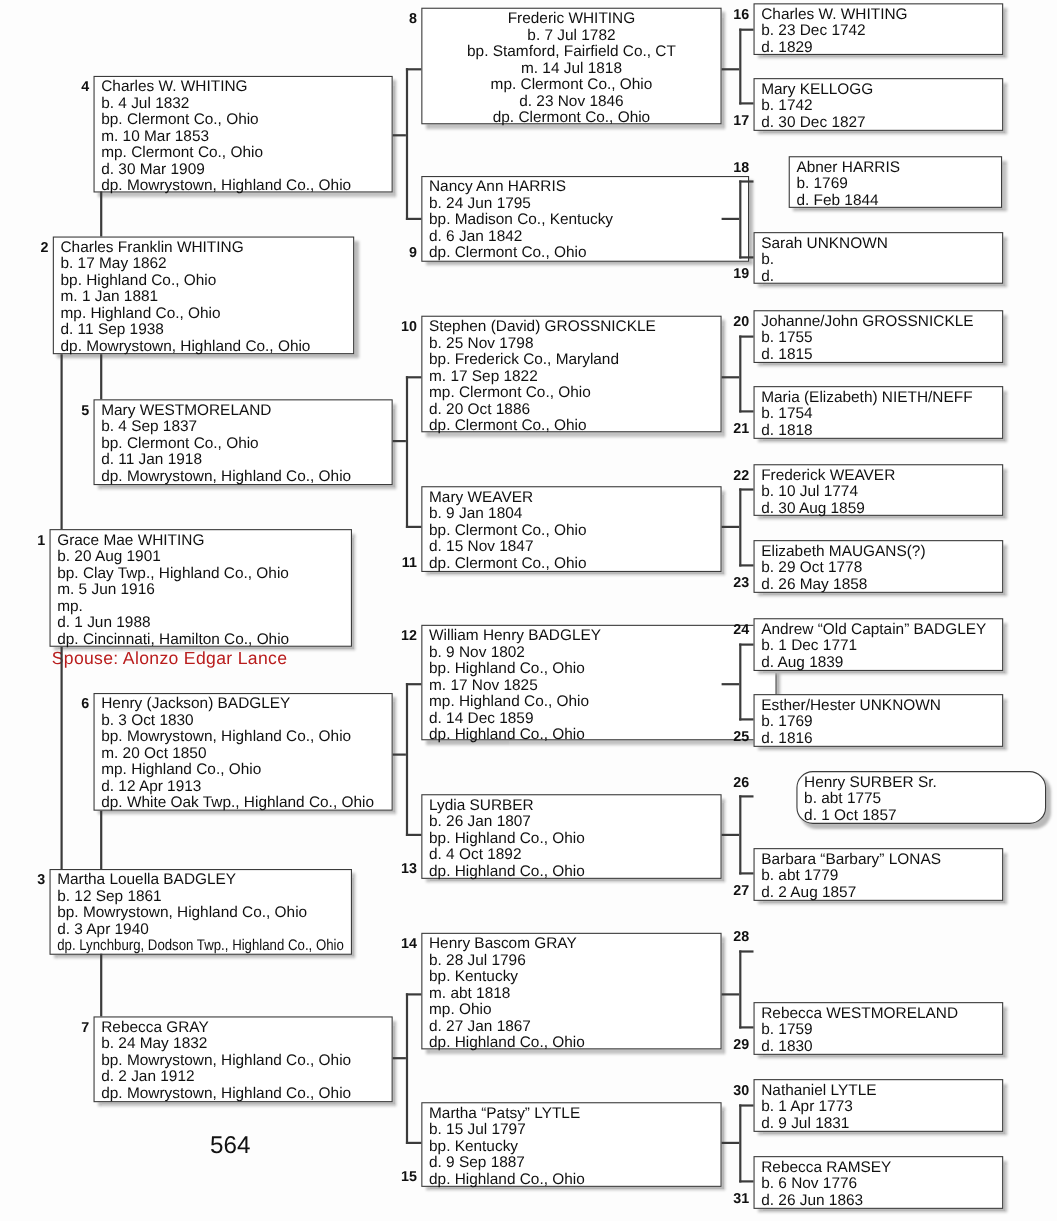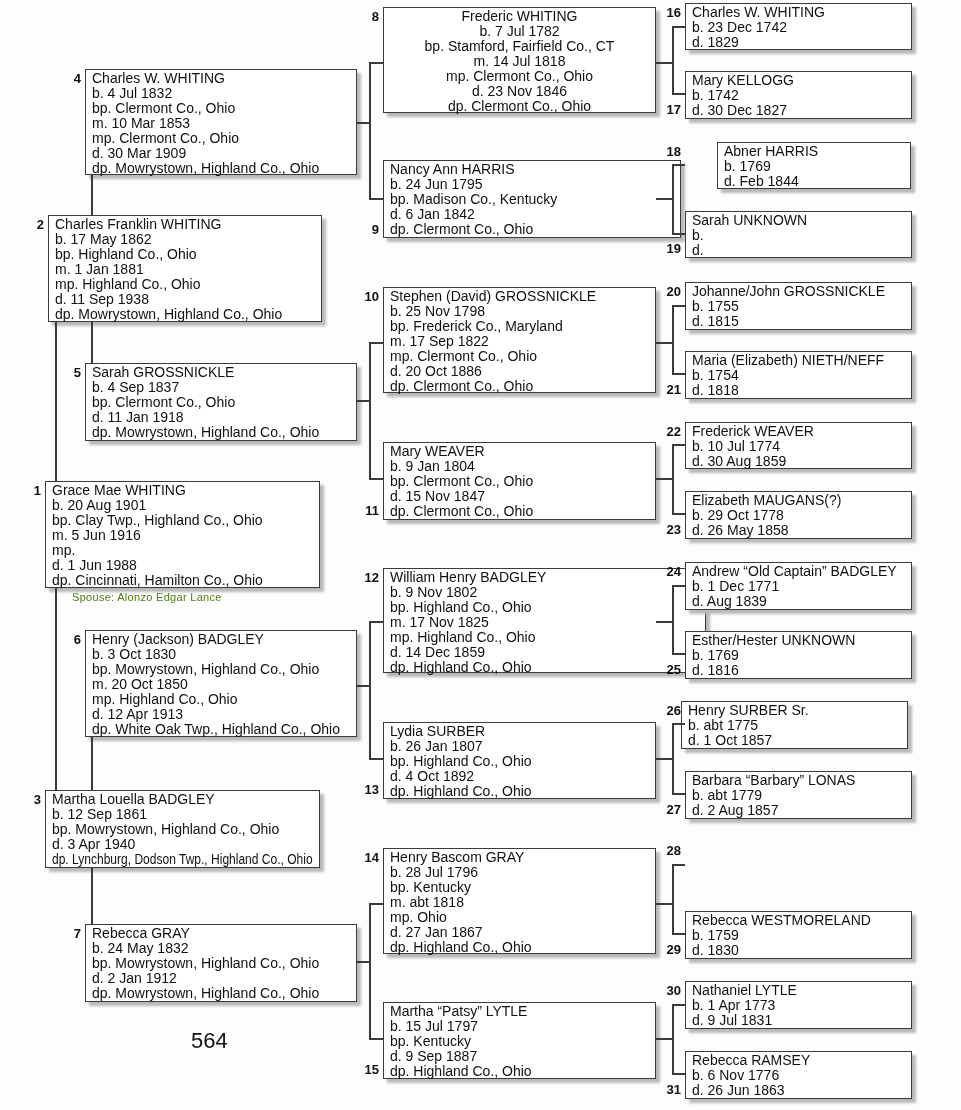--- a/index.html
+++ b/index.html
@@ -14,21 +14,21 @@
     border:1.5px solid #3b3b3b;box-shadow:4px 4px 2.5px #b9b9b9;
     padding:1px 6px 0 6px;font-size:14px;line-height:15px;white-space:nowrap;
     overflow:visible;
   }
   .pline{display:block;white-space:nowrap;}
   .pnum{
     position:absolute;width:38px;text-align:right;
     font-size:13px;font-weight:bold;line-height:15px;color:#101010;
   }
   .cline{position:absolute;background:#3b3b3b;}
-  .spouse{position:absolute;left:72px;top:591px;font-size:11px;color:#4d7c0f;letter-spacing:.3px;}
+  .spouse{position:absolute;left:47px;top:591px;font-size:16px;color:#b91c1c;letter-spacing:.3px;}
   .pagenum{position:absolute;left:191px;top:1028px;font-size:22px;color:#111;}
 </style>
 </head>
 <body>
 
 <div id="stage">
   <div class="spouse">Spouse: Alonzo Edgar Lance</div>
   <div class="pagenum">564</div>
 <div class="pbox" style="left: 45px; top: 481px; width: 275px; height: 107px;">
       <div class="pline">Grace Mae WHITING</div>
@@ -62,21 +62,21 @@
       <div class="pline">Charles W. WHITING</div>
       <div class="pline">b. 4 Jul 1832</div>
       <div class="pline">bp. Clermont Co., Ohio</div>
       <div class="pline">m. 10 Mar 1853</div>
       <div class="pline">mp. Clermont Co., Ohio</div>
       <div class="pline">d. 30 Mar 1909</div>
       <div class="pline">dp. Mowrystown, Highland Co., Ohio</div>
     </div>
     <div class="pnum" style="left: 43px; top: 71px;">4</div>
     <div class="pbox" style="left: 85px; top: 363px; width: 272px; height: 78px;">
-      <div class="pline">Sarah GROSSNICKLE</div>
+      <div class="pline">Mary WESTMORELAND</div>
       <div class="pline">b. 4 Sep 1837</div>
       <div class="pline">bp. Clermont Co., Ohio</div>
       <div class="pline">d. 11 Jan 1918</div>
       <div class="pline">dp. Mowrystown, Highland Co., Ohio</div>
     </div>
     <div class="pnum" style="left: 43px; top: 365px;">5</div>
     <div class="pbox" style="left: 85px; top: 630px; width: 272px; height: 107px;">
       <div class="pline">Henry (Jackson) BADGLEY</div>
       <div class="pline">b. 3 Oct 1830</div>
       <div class="pline">bp. Mowrystown, Highland Co., Ohio</div>
@@ -219,21 +219,21 @@
       <div class="pline">b. 1 Dec 1771</div>
       <div class="pline">d. Aug 1839</div>
     </div>
     <div class="pnum" style="left: 643px; top: 564px;">24</div>
     <div class="pbox" style="left: 685px; top: 631px; width: 227px; height: 48px;">
       <div class="pline">Esther/Hester UNKNOWN</div>
       <div class="pline">b. 1769</div>
       <div class="pline">d. 1816</div>
     </div>
     <div class="pnum" style="left: 643px; top: 662px;">25</div>
-    <div class="pbox" style="left: 681px; top: 701px; width: 227px; height: 48px;">
+    <div class="pbox" style="left: 724px; top: 701px; width: 227px; height: 48px; border-radius: 15px;">
       <div class="pline">Henry SURBER Sr.</div>
       <div class="pline">b. abt 1775</div>
       <div class="pline">d. 1 Oct 1857</div>
     </div>
     <div class="pnum" style="left: 643px; top: 703px;">26</div>
     <div class="pbox" style="left: 685px; top: 771px; width: 227px; height: 48px;">
       <div class="pline">Barbara “Barbary” LONAS</div>
       <div class="pline">b. abt 1779</div>
       <div class="pline">d. 2 Aug 1857</div>
     </div>

